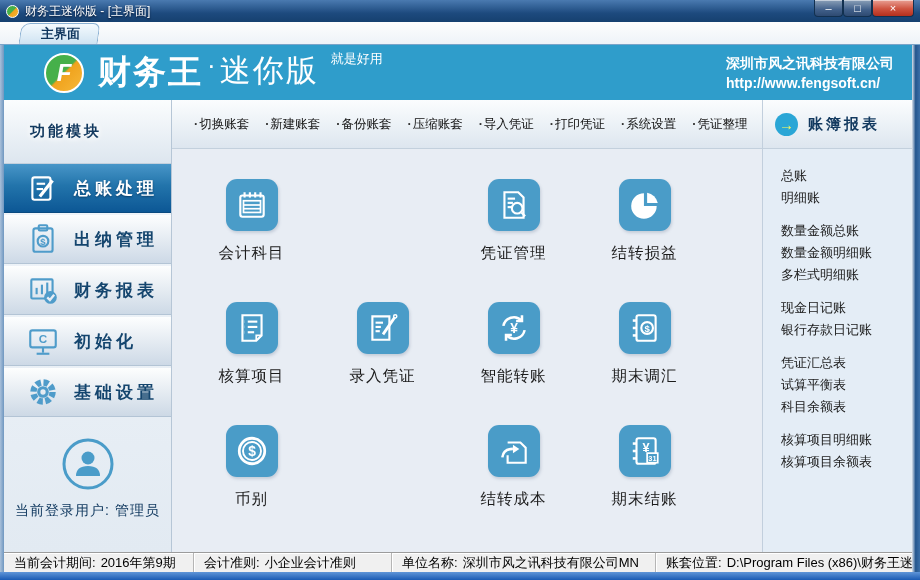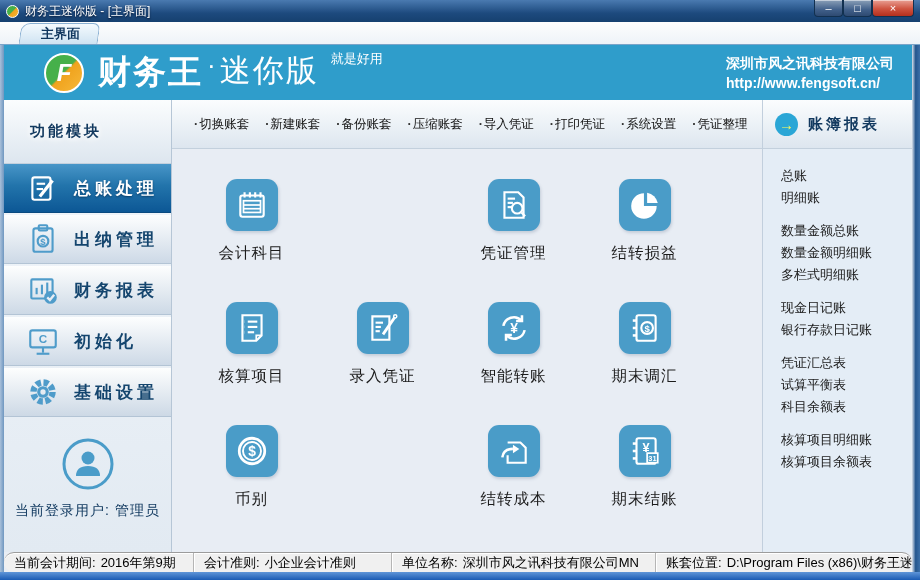--- a/index.html
+++ b/index.html
@@ -105,21 +105,21 @@
   .reports-title { font-size:15px; font-weight:bold; color:#12395f;
     letter-spacing:3px; margin-left:10px; }
   .reports-list { padding:16px 0 0 18px; }
   .report-group { margin-bottom:11px; }
   .report-item { font-size:13px; color:#1a1a1a; line-height:22px; cursor:pointer;
     white-space:nowrap; }
 
   
   .statusbar { position:absolute; left:4px; right:8px; top:552px; height:20px;
     background:#f0f0f0; border-top:1px solid #9c9c9c; box-shadow:inset 0 1px 0 #fff;
-    display:flex; align-items:center; font-size:13px; color:#000; overflow:hidden;border-radius:10px; }
+    display:flex; align-items:center; font-size:13px; color:#000; overflow:hidden; }
   .status-field { padding:0 10px; height:100%; display:flex; align-items:center;
     border-right:1px solid #b5b5b5; box-shadow:1px 0 0 #fff; white-space:nowrap;
     overflow:hidden; }
   .status-field:nth-child(1){ width:190px; }
   .status-field:nth-child(2){ width:198px; }
   .status-field:nth-child(3){ width:264px; }
   .status-field:nth-child(4){ flex:1; border-right:none; }
   .status-field .v { margin-left:5px; }
 </style>
 </head>

